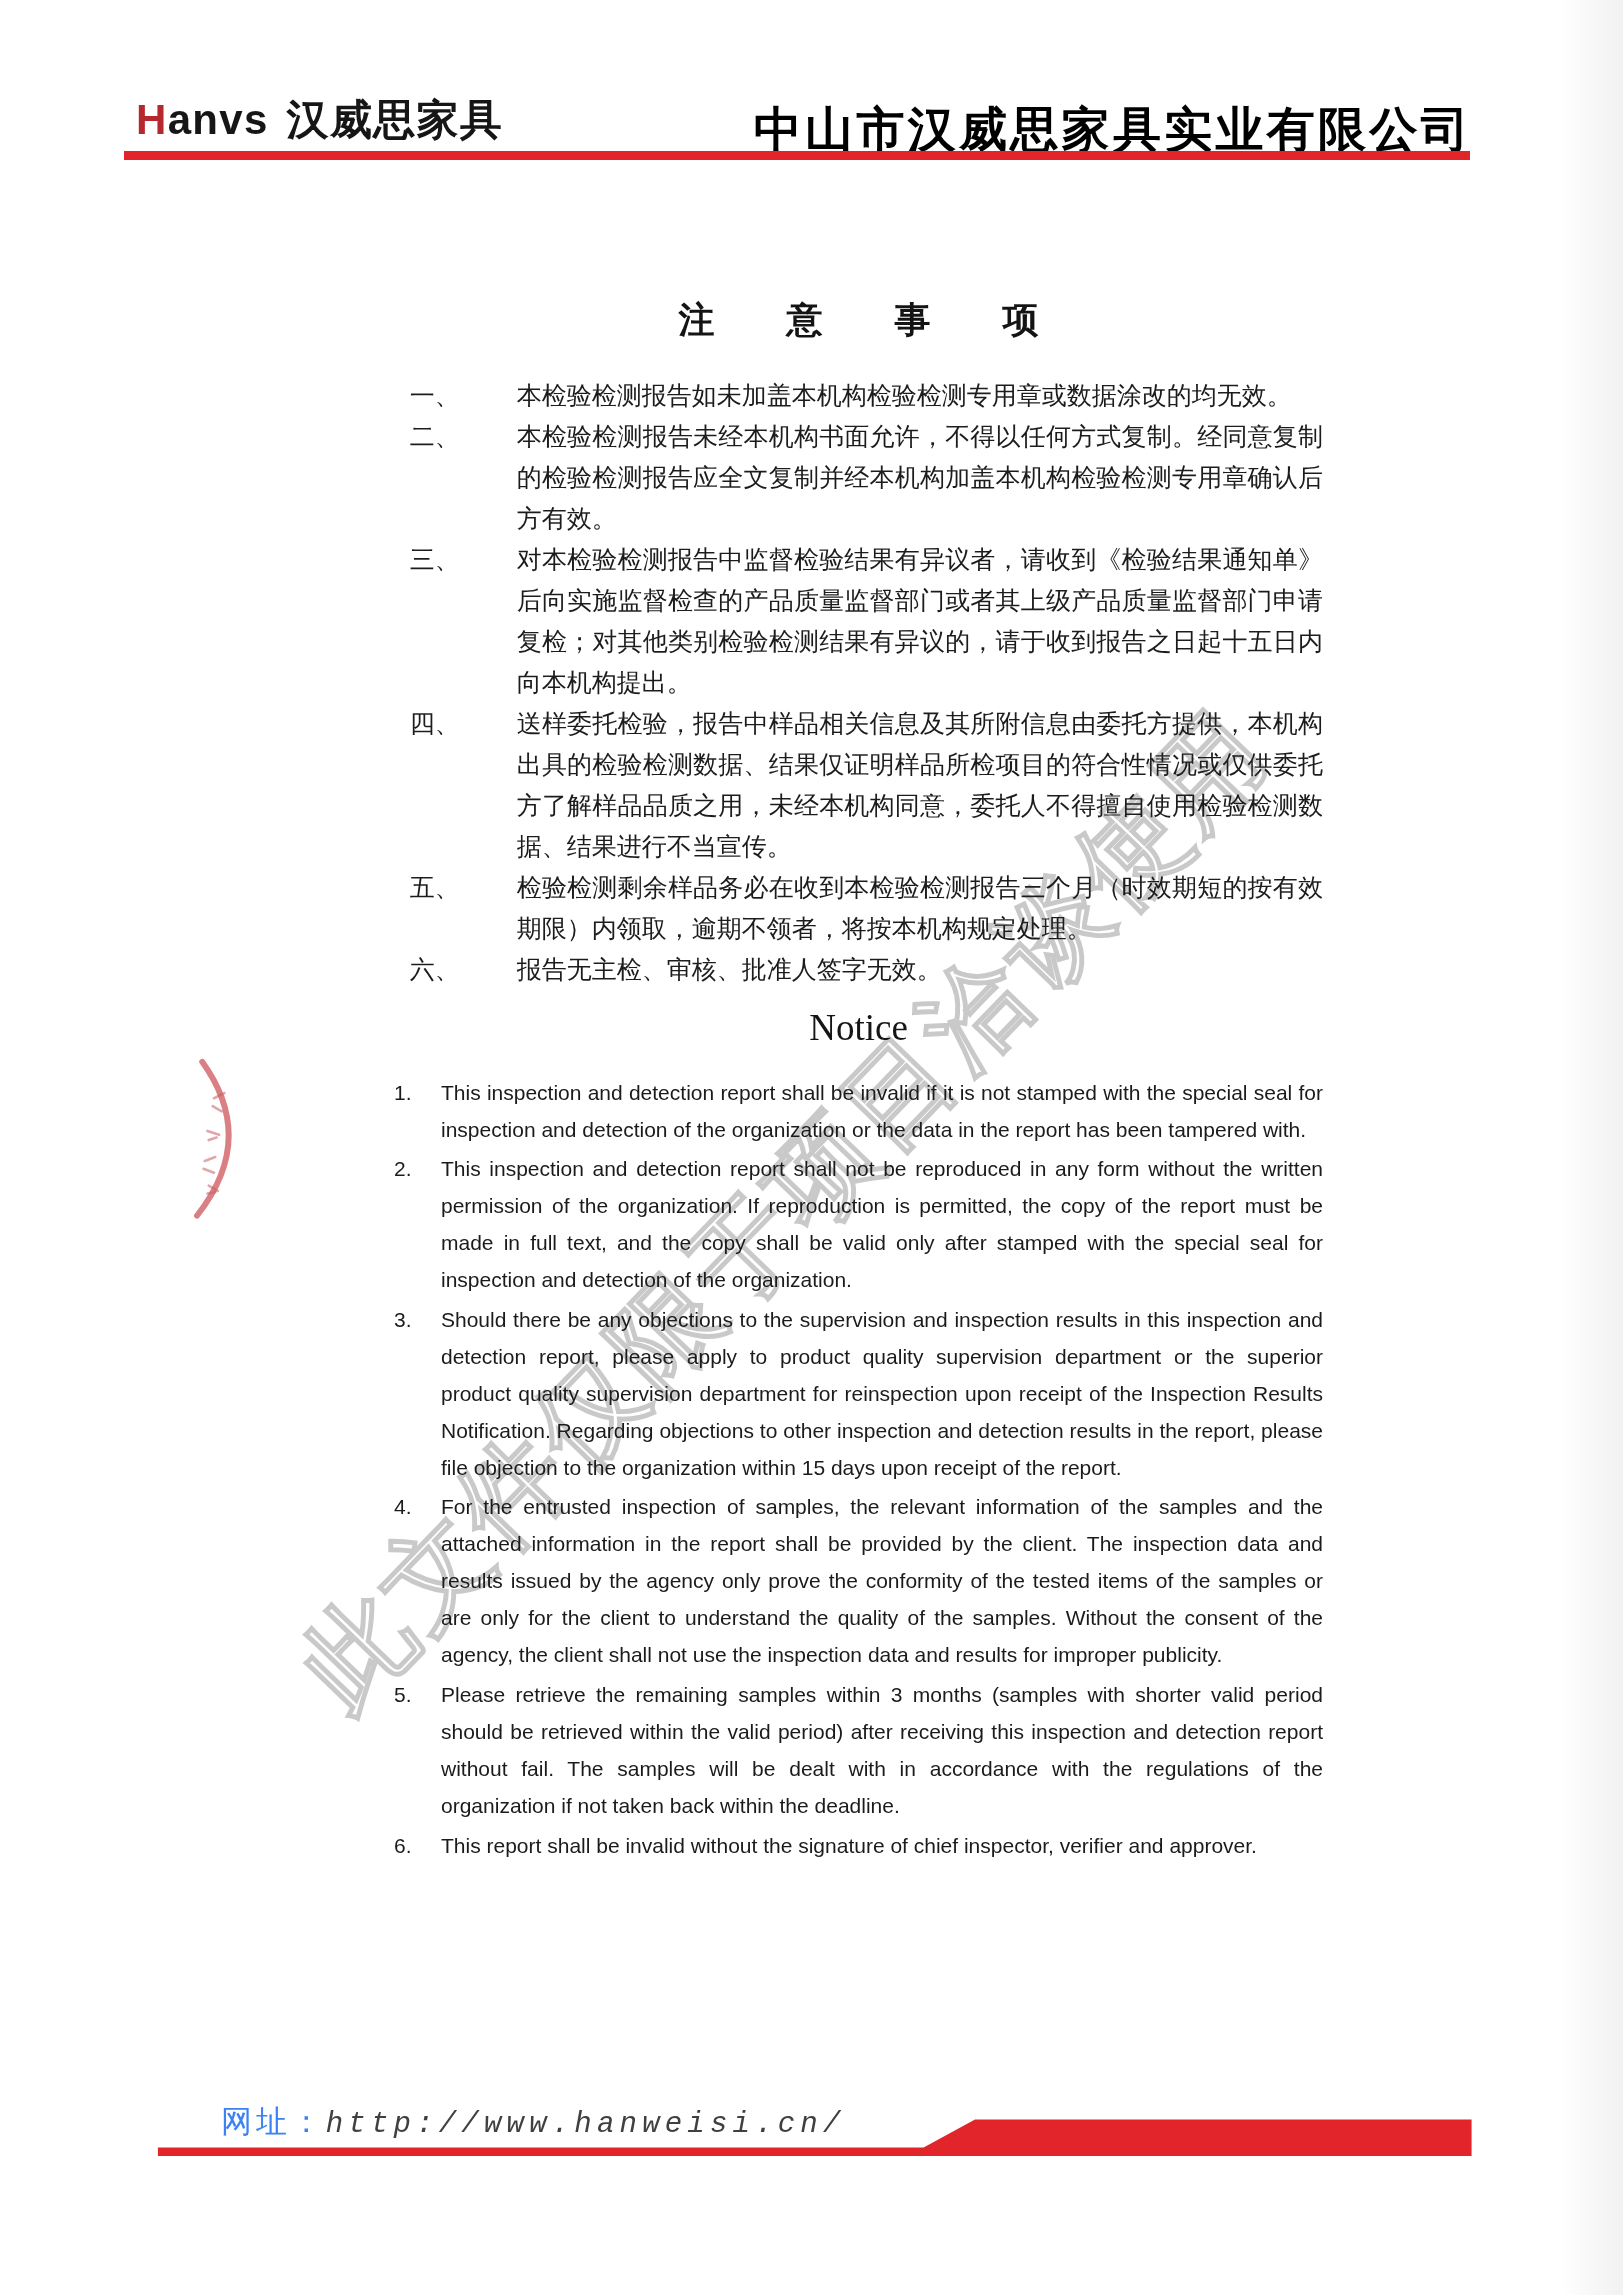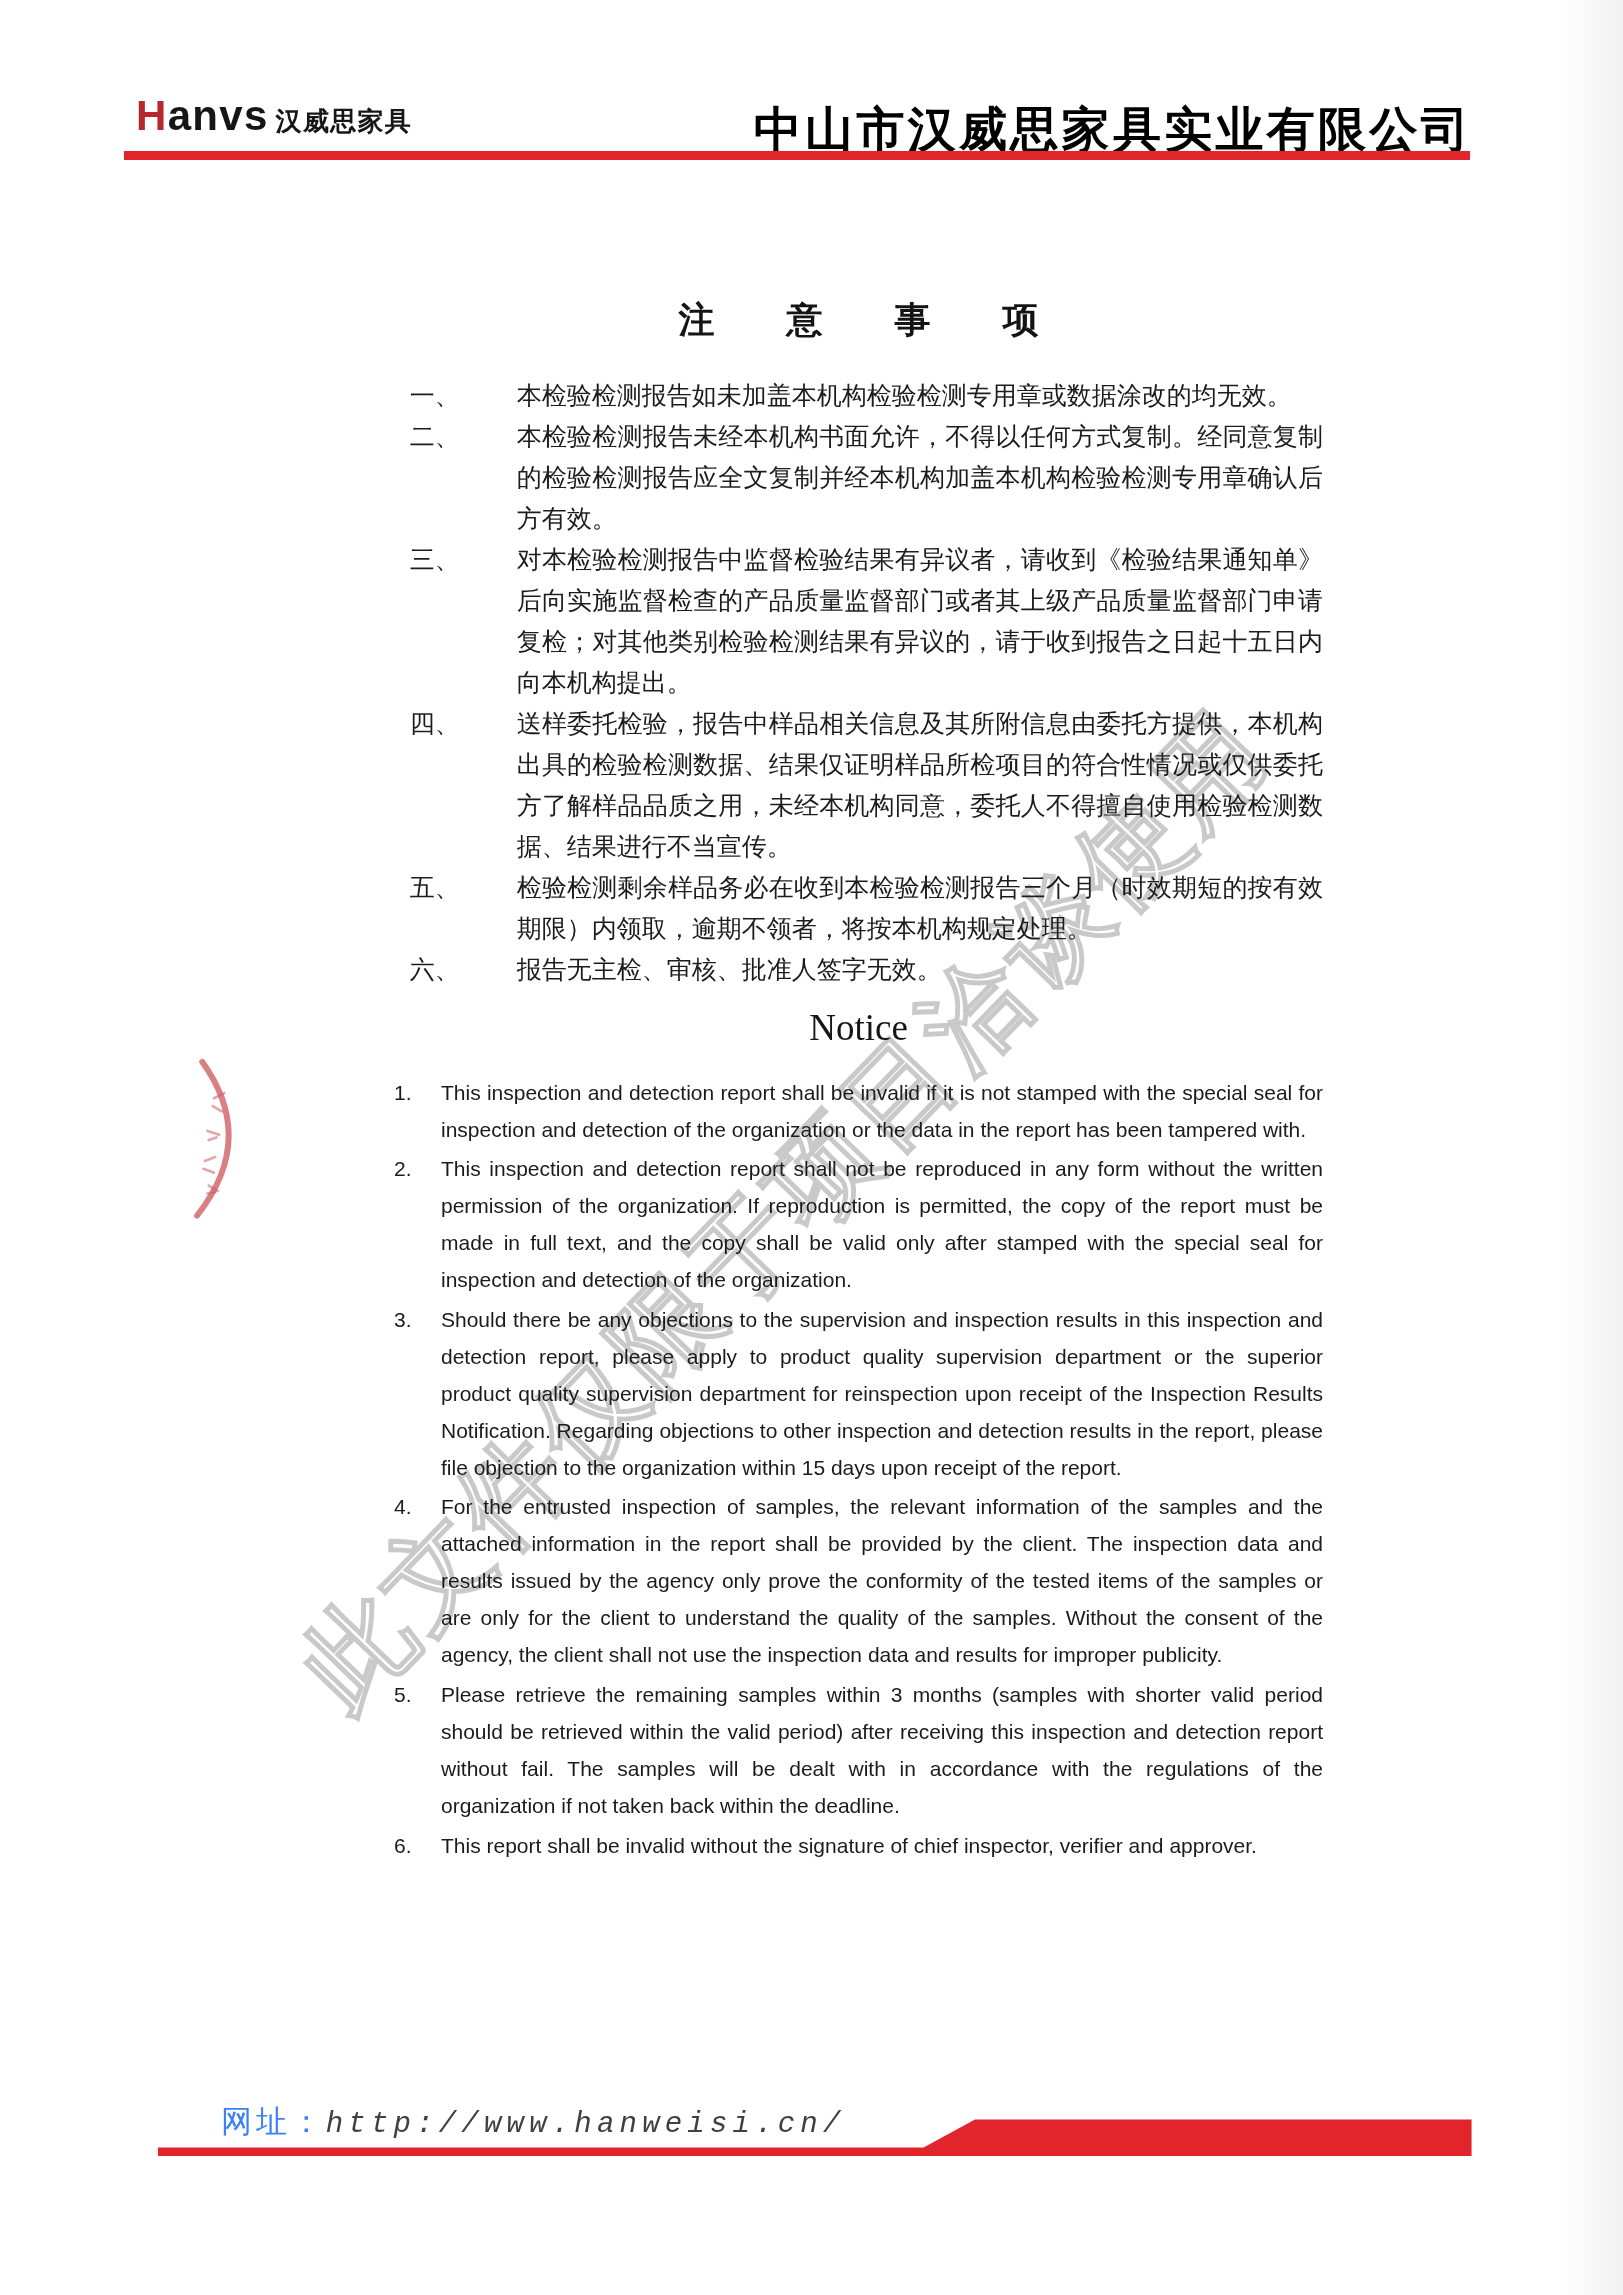--- a/index.html
+++ b/index.html
@@ -11,21 +11,21 @@
     font-family:"Liberation Sans", sans-serif;
     color:#1b1b1b;
   }
   
   .logo {
     position:absolute; left:136px; top:92px;
     font-weight:bold; font-size:42px; color:#161616;
     letter-spacing:1.3px; white-space:nowrap;
   }
   .logo-h { color:#b5282e; }
-  .logo-cn { font-size:26px; margin-left:7px; }
+  .logo-cn { font-size:42px; margin-left:18px; }
   .company {
     position:absolute; top:98px; right:151px;
     font-size:48px; font-weight:bold; color:#000000;
     letter-spacing:3.3px; white-space:nowrap;
   }
   .hdr-rule {
     position:absolute; left:124px; top:151px;
     width:1346px; height:9.2px; background:#e1252b;
   }
   

